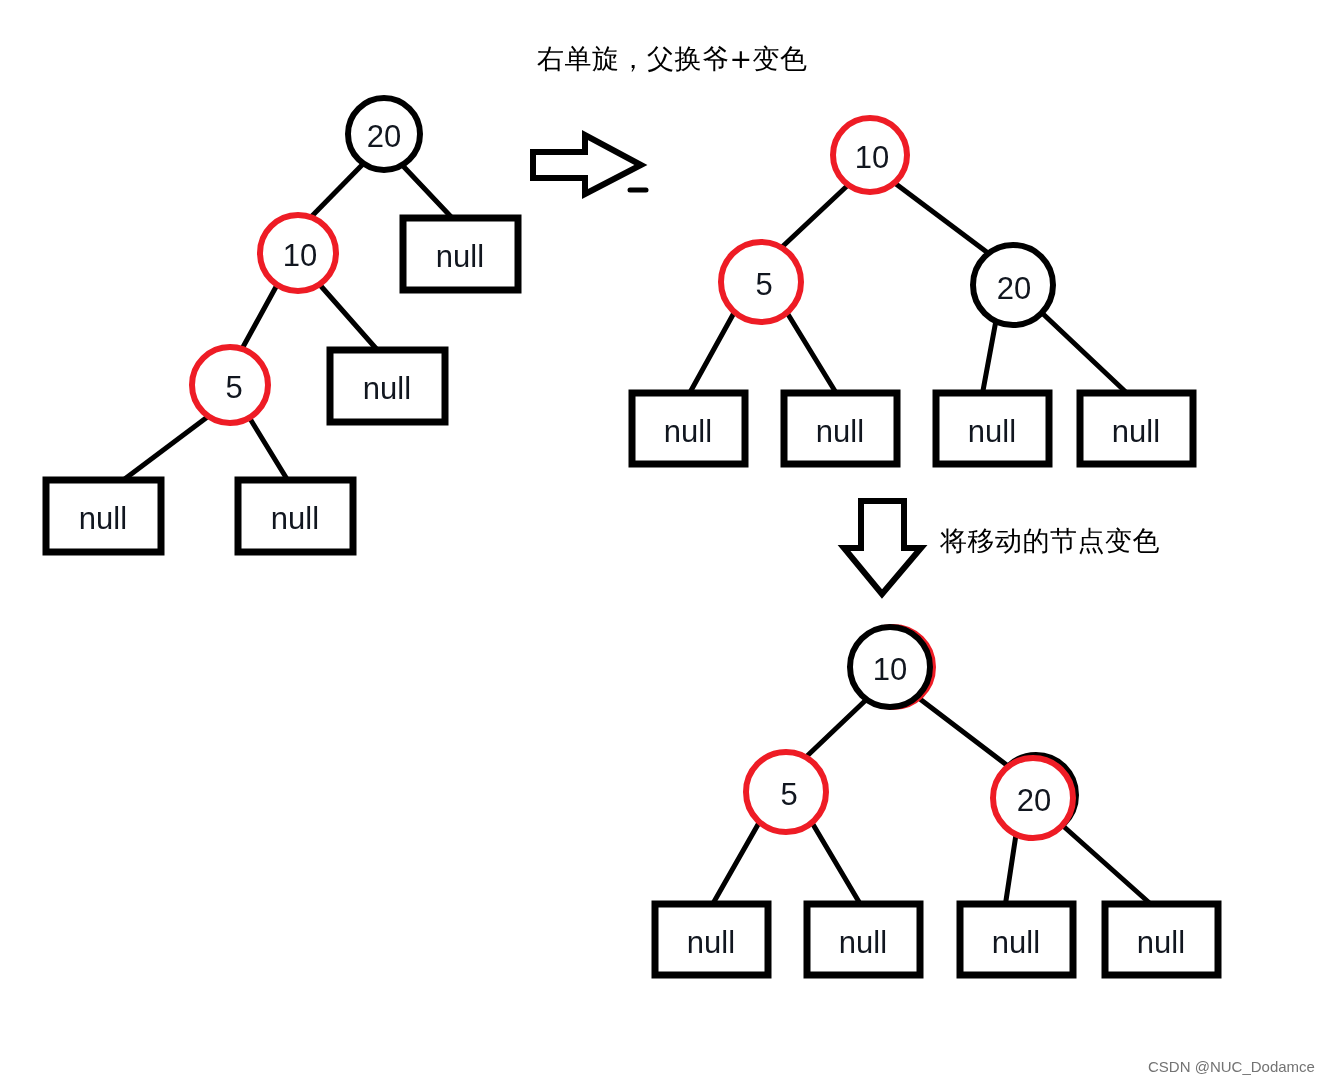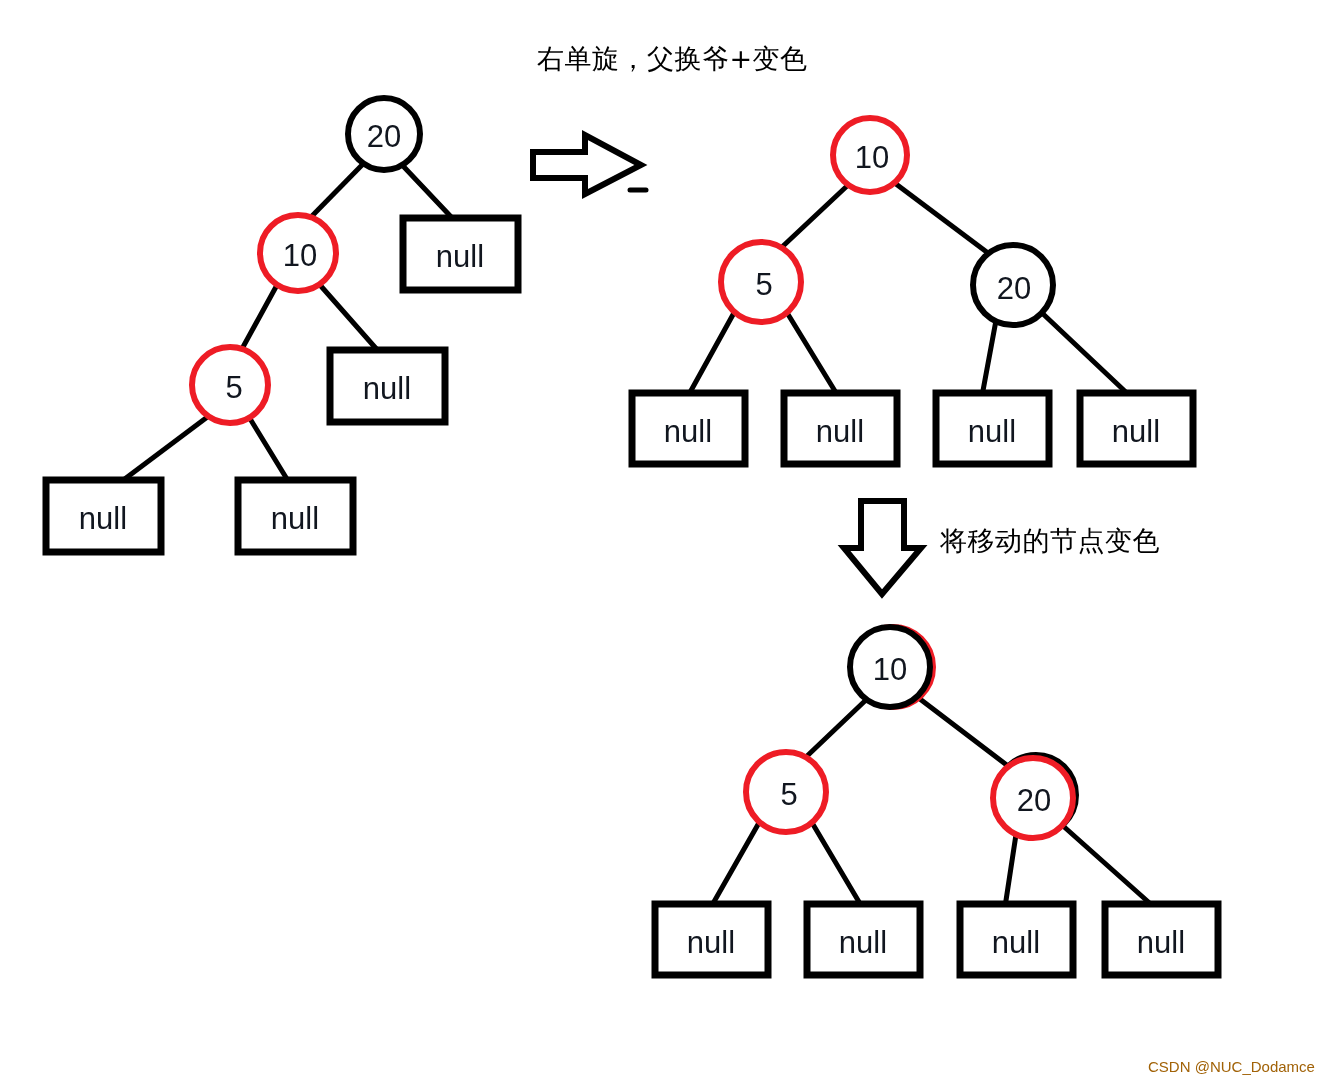--- a/index.html
+++ b/index.html
@@ -29,21 +29,21 @@
     white-space: nowrap;
     letter-spacing: 0.5px;
   }
   #title-label { left: 537px; top: 41px; }
   #recolor-label { left: 940px; top: 523px; }
   #watermark {
     position: absolute;
     left: 1148px;
     top: 1058px;
     font-size: 15px;
-    color: #a16207;
+    color: #737373;
     font-family: "Liberation Sans", "DejaVu Sans", sans-serif;
     white-space: nowrap;
   }
   .node-text {
     font-family: "Liberation Sans", "DejaVu Sans", sans-serif;
     font-size: 31px;
     fill: #11161f;
     text-anchor: middle;
     dominant-baseline: central;
   }

